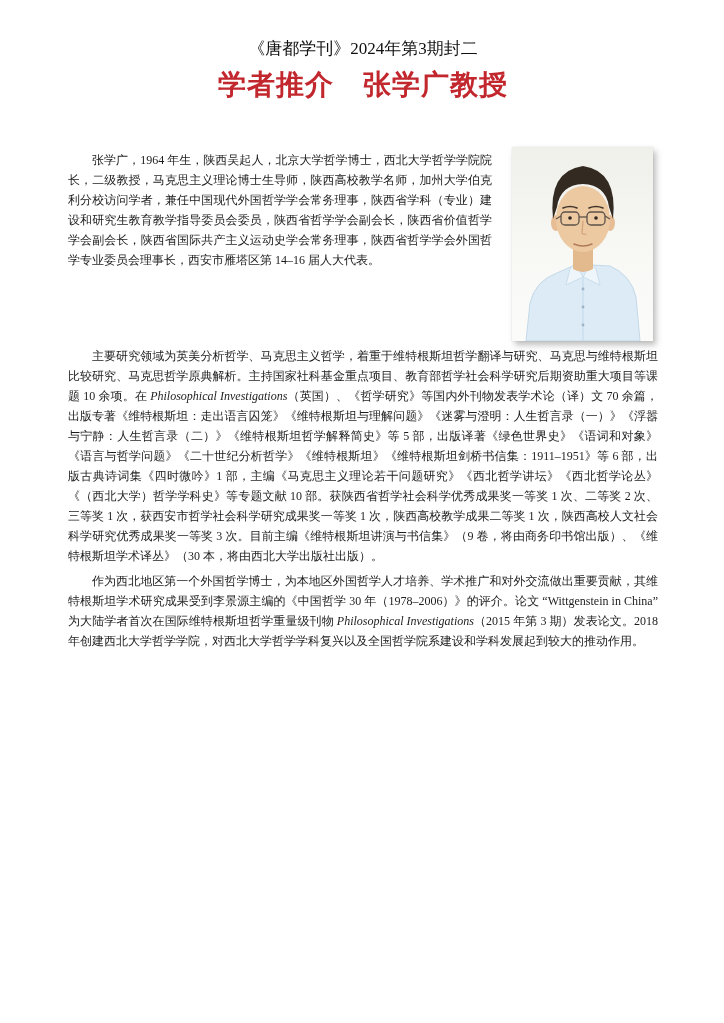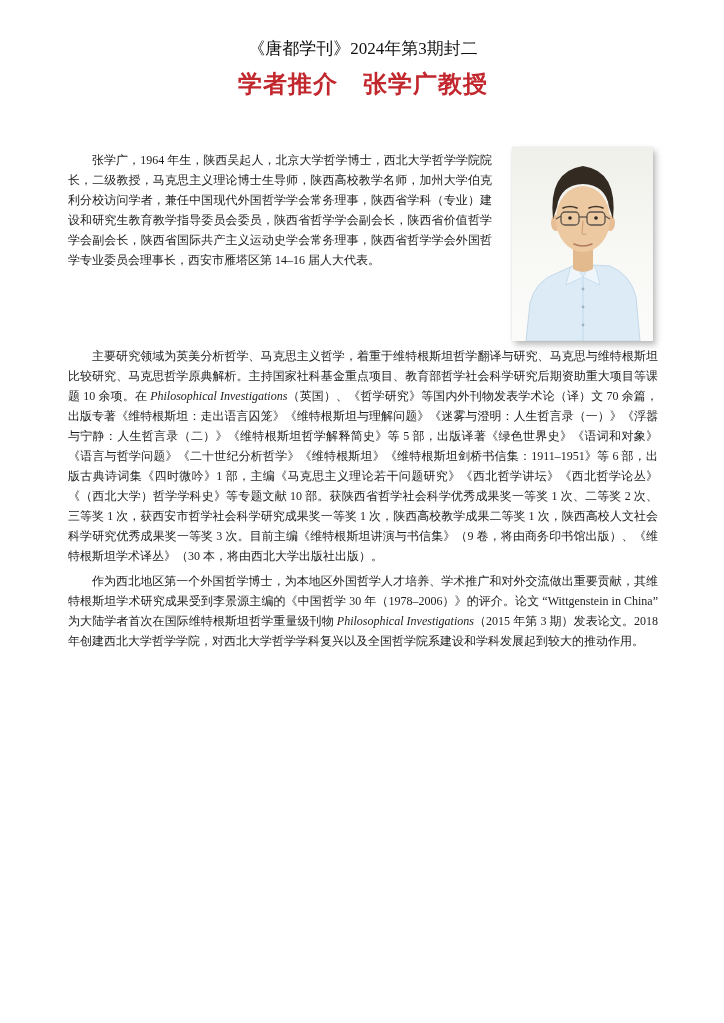--- a/index.html
+++ b/index.html
@@ -18,21 +18,21 @@
   }
   .journal-header {
     text-align: center;
     font-size: 17px;
     line-height: 22px;
     color: #111111;
   }
   .page-title {
     margin: 8px 0 0 0;
     text-align: center;
-    font-size: 24px;
+    font-size: 28px;
     line-height: 33px;
     font-weight: bold;
     color: var(--accent);
     letter-spacing: 1px;
   }
   .content { margin-top: 44px; }
   .para {
     margin: 5px;
     font-size: 12px;
     line-height: 20px;

